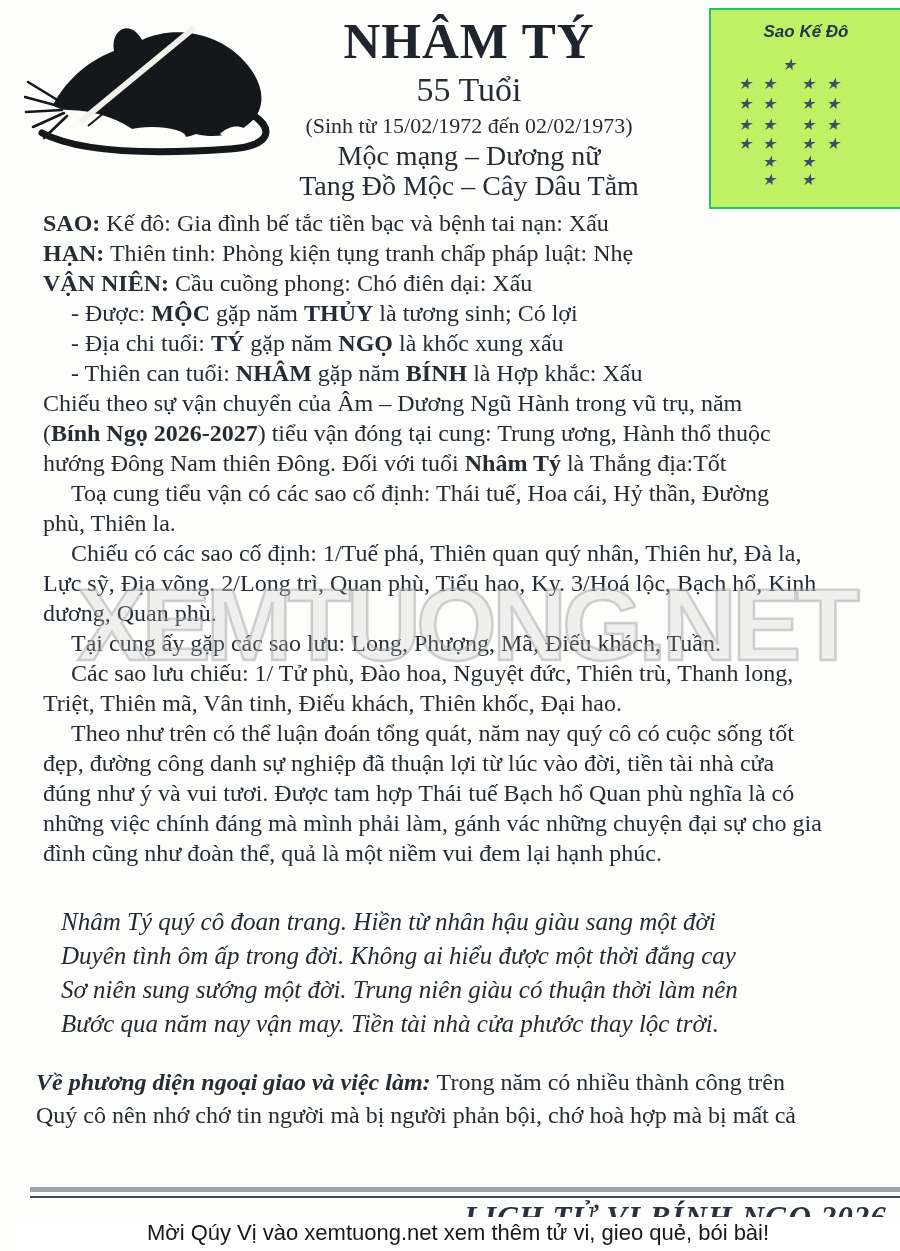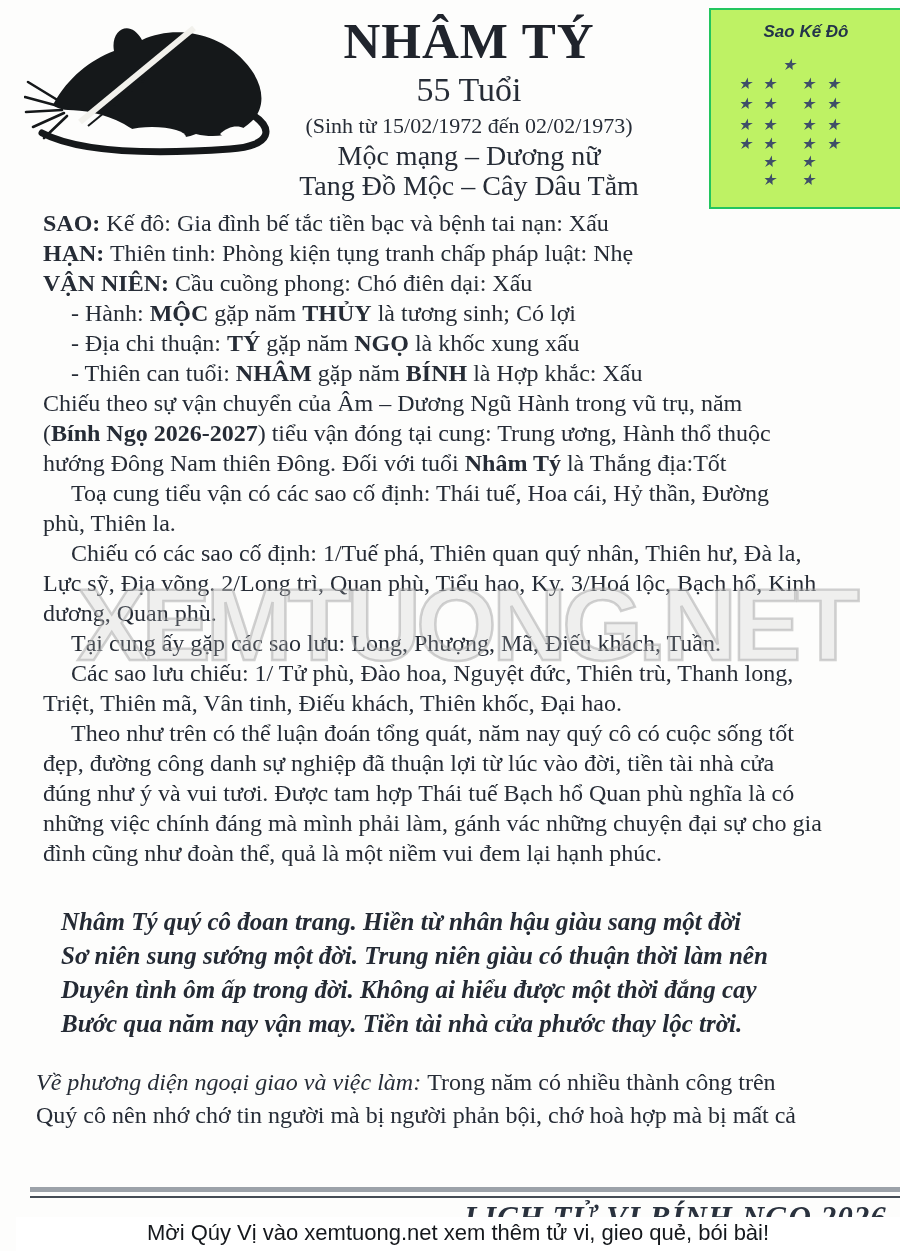--- a/index.html
+++ b/index.html
@@ -29,26 +29,26 @@
 
   
   .bodytext{position:absolute;left:27px;top:208px;width:862px;}
   .bline{font-size:24px;line-height:30px;white-space:nowrap;}
   .bline .bold{font-weight:700;}
   .ind1{padding-left:28px;}
   .ind2{padding-left:28px;}
 
   
   .verse{position:absolute;left:45px;top:905px;width:830px;}
-  .vline{font-size:25px;line-height:34px;font-weight:700;font-style:italic;white-space:nowrap;color:#242a34;}
+  .vline{font-size:25px;line-height:34px;font-weight:400;font-style:italic;white-space:nowrap;color:#242a34;}
 
   
   .closing{position:absolute;left:20px;top:1066px;width:868px;}
   .cline{font-size:24px;line-height:33px;white-space:nowrap;}
-  .cline .bolditalic{font-weight:400;font-style:italic;}
+  .cline .bolditalic{font-weight:700;font-style:italic;}
 
   
   .watermark{position:absolute;left:0;top:566px;width:900px;text-align:center;
     font-family:"Liberation Sans",sans-serif;font-weight:700;font-size:104px;
     letter-spacing:-5px;white-space:nowrap;z-index:6;pointer-events:none;
     color:rgba(190,190,190,0.22);
     -webkit-text-stroke:2.5px rgba(165,165,165,0.50);
     transform:scaleY(0.98);}
 
   
@@ -122,22 +122,22 @@
         <span class="star" style="left: 87px; top: 142px;">★</span>
         <span class="star" style="left: 48px; top: 160px;">★</span>
         <span class="star" style="left: 87px; top: 160px;">★</span>
       </div>
   </div>
 
   <div class="bodytext" id="body-text">
       <div class="bline"><span class="bold">SAO:</span><span> Kế đô: Gia đình bế tắc tiền bạc và bệnh tai nạn: Xấu</span></div>
       <div class="bline"><span class="bold">HẠN:</span><span> Thiên tinh: Phòng kiện tụng tranh chấp pháp luật: Nhẹ</span></div>
       <div class="bline"><span class="bold">VẬN NIÊN:</span><span> Cầu cuồng phong: Chó điên dại: Xấu</span></div>
-      <div class="bline ind2"><span>- Hành: </span><span class="bold">MỘC</span><span> gặp năm </span><span class="bold">THỦY</span><span> là tương sinh; Có lợi</span></div>
-      <div class="bline ind2"><span>- Địa chi thuận: </span><span class="bold">TÝ</span><span> gặp năm </span><span class="bold">NGỌ</span><span> là khốc xung xấu</span></div>
+      <div class="bline ind2"><span>- Được: </span><span class="bold">MỘC</span><span> gặp năm </span><span class="bold">THỦY</span><span> là tương sinh; Có lợi</span></div>
+      <div class="bline ind2"><span>- Địa chi tuổi: </span><span class="bold">TÝ</span><span> gặp năm </span><span class="bold">NGỌ</span><span> là khốc xung xấu</span></div>
       <div class="bline ind2"><span>- Thiên can tuổi: </span><span class="bold">NHÂM</span><span> gặp năm </span><span class="bold">BÍNH</span><span>  là Hợp khắc: Xấu</span></div>
       <div class="bline"><span>Chiếu theo sự vận chuyển của Âm – Dương Ngũ Hành trong vũ trụ, năm</span></div>
       <div class="bline"><span>(</span><span class="bold">Bính Ngọ 2026-2027</span><span>) tiểu vận đóng tại cung: Trung ương, Hành thổ thuộc</span></div>
       <div class="bline"><span>hướng Đông Nam thiên Đông. Đối với tuổi </span><span class="bold">Nhâm Tý</span><span> là Thắng địa:Tốt</span></div>
       <div class="bline ind1"><span>Toạ cung tiểu vận có các sao cố định: Thái tuế, Hoa cái, Hỷ thần, Đường</span></div>
       <div class="bline"><span>phù, Thiên la.</span></div>
       <div class="bline ind1"><span>Chiếu có các sao cố định: 1/Tuế phá, Thiên quan quý nhân, Thiên hư, Đà la,</span></div>
       <div class="bline"><span>Lực sỹ, Địa võng. 2/Long trì, Quan phù, Tiểu hao, Ky. 3/Hoá lộc, Bạch hổ, Kinh</span></div>
       <div class="bline"><span>dương, Quan phù.</span></div>
       <div class="bline ind1"><span>Tại cung ấy gặp các sao lưu: Long, Phượng, Mã, Điếu khách, Tuần.</span></div>
@@ -145,22 +145,22 @@
       <div class="bline"><span>Triệt, Thiên mã, Vân tinh, Điếu khách, Thiên khốc, Đại hao.</span></div>
       <div class="bline ind1"><span>Theo như trên có thể luận đoán tổng quát, năm nay quý cô có cuộc sống tốt</span></div>
       <div class="bline"><span>đẹp, đường công danh sự nghiệp đã thuận lợi từ lúc vào đời, tiền tài nhà cửa</span></div>
       <div class="bline"><span>đúng như ý và vui tươi. Được tam hợp Thái tuế Bạch hổ Quan phù nghĩa là có</span></div>
       <div class="bline"><span>những việc chính đáng mà mình phải làm, gánh vác những chuyện đại sự cho gia</span></div>
       <div class="bline"><span>đình cũng như đoàn thể, quả là một niềm vui đem lại hạnh phúc.</span></div>
     </div>
 
   <div class="verse" id="verse-block">
       <div class="vline">Nhâm Tý quý cô đoan trang. Hiền từ nhân hậu giàu sang một đời</div>
+      <div class="vline">Duyên tình ôm ấp trong đời. Không ai hiểu được một thời đắng cay</div>
       <div class="vline">Sơ niên sung sướng một đời. Trung niên giàu có thuận thời làm nên</div>
-      <div class="vline">Duyên tình ôm ấp trong đời. Không ai hiểu được một thời đắng cay</div>
       <div class="vline">Bước qua năm nay vận may. Tiền tài nhà cửa phước thay lộc trời.</div>
     </div>
 
   <div class="closing" id="closing-block">
       <div class="cline"><span class="bolditalic">Về phương diện ngoại giao và việc làm: </span><span>Trong năm có nhiều thành công trên</span></div>
       <div class="cline"><span>Quý cô nên nhớ chớ tin người mà bị người phản bội, chớ hoà hợp mà bị mất cả</span></div>
     </div>
 
   <div class="watermark">XEMTUONG.NET</div>
 

